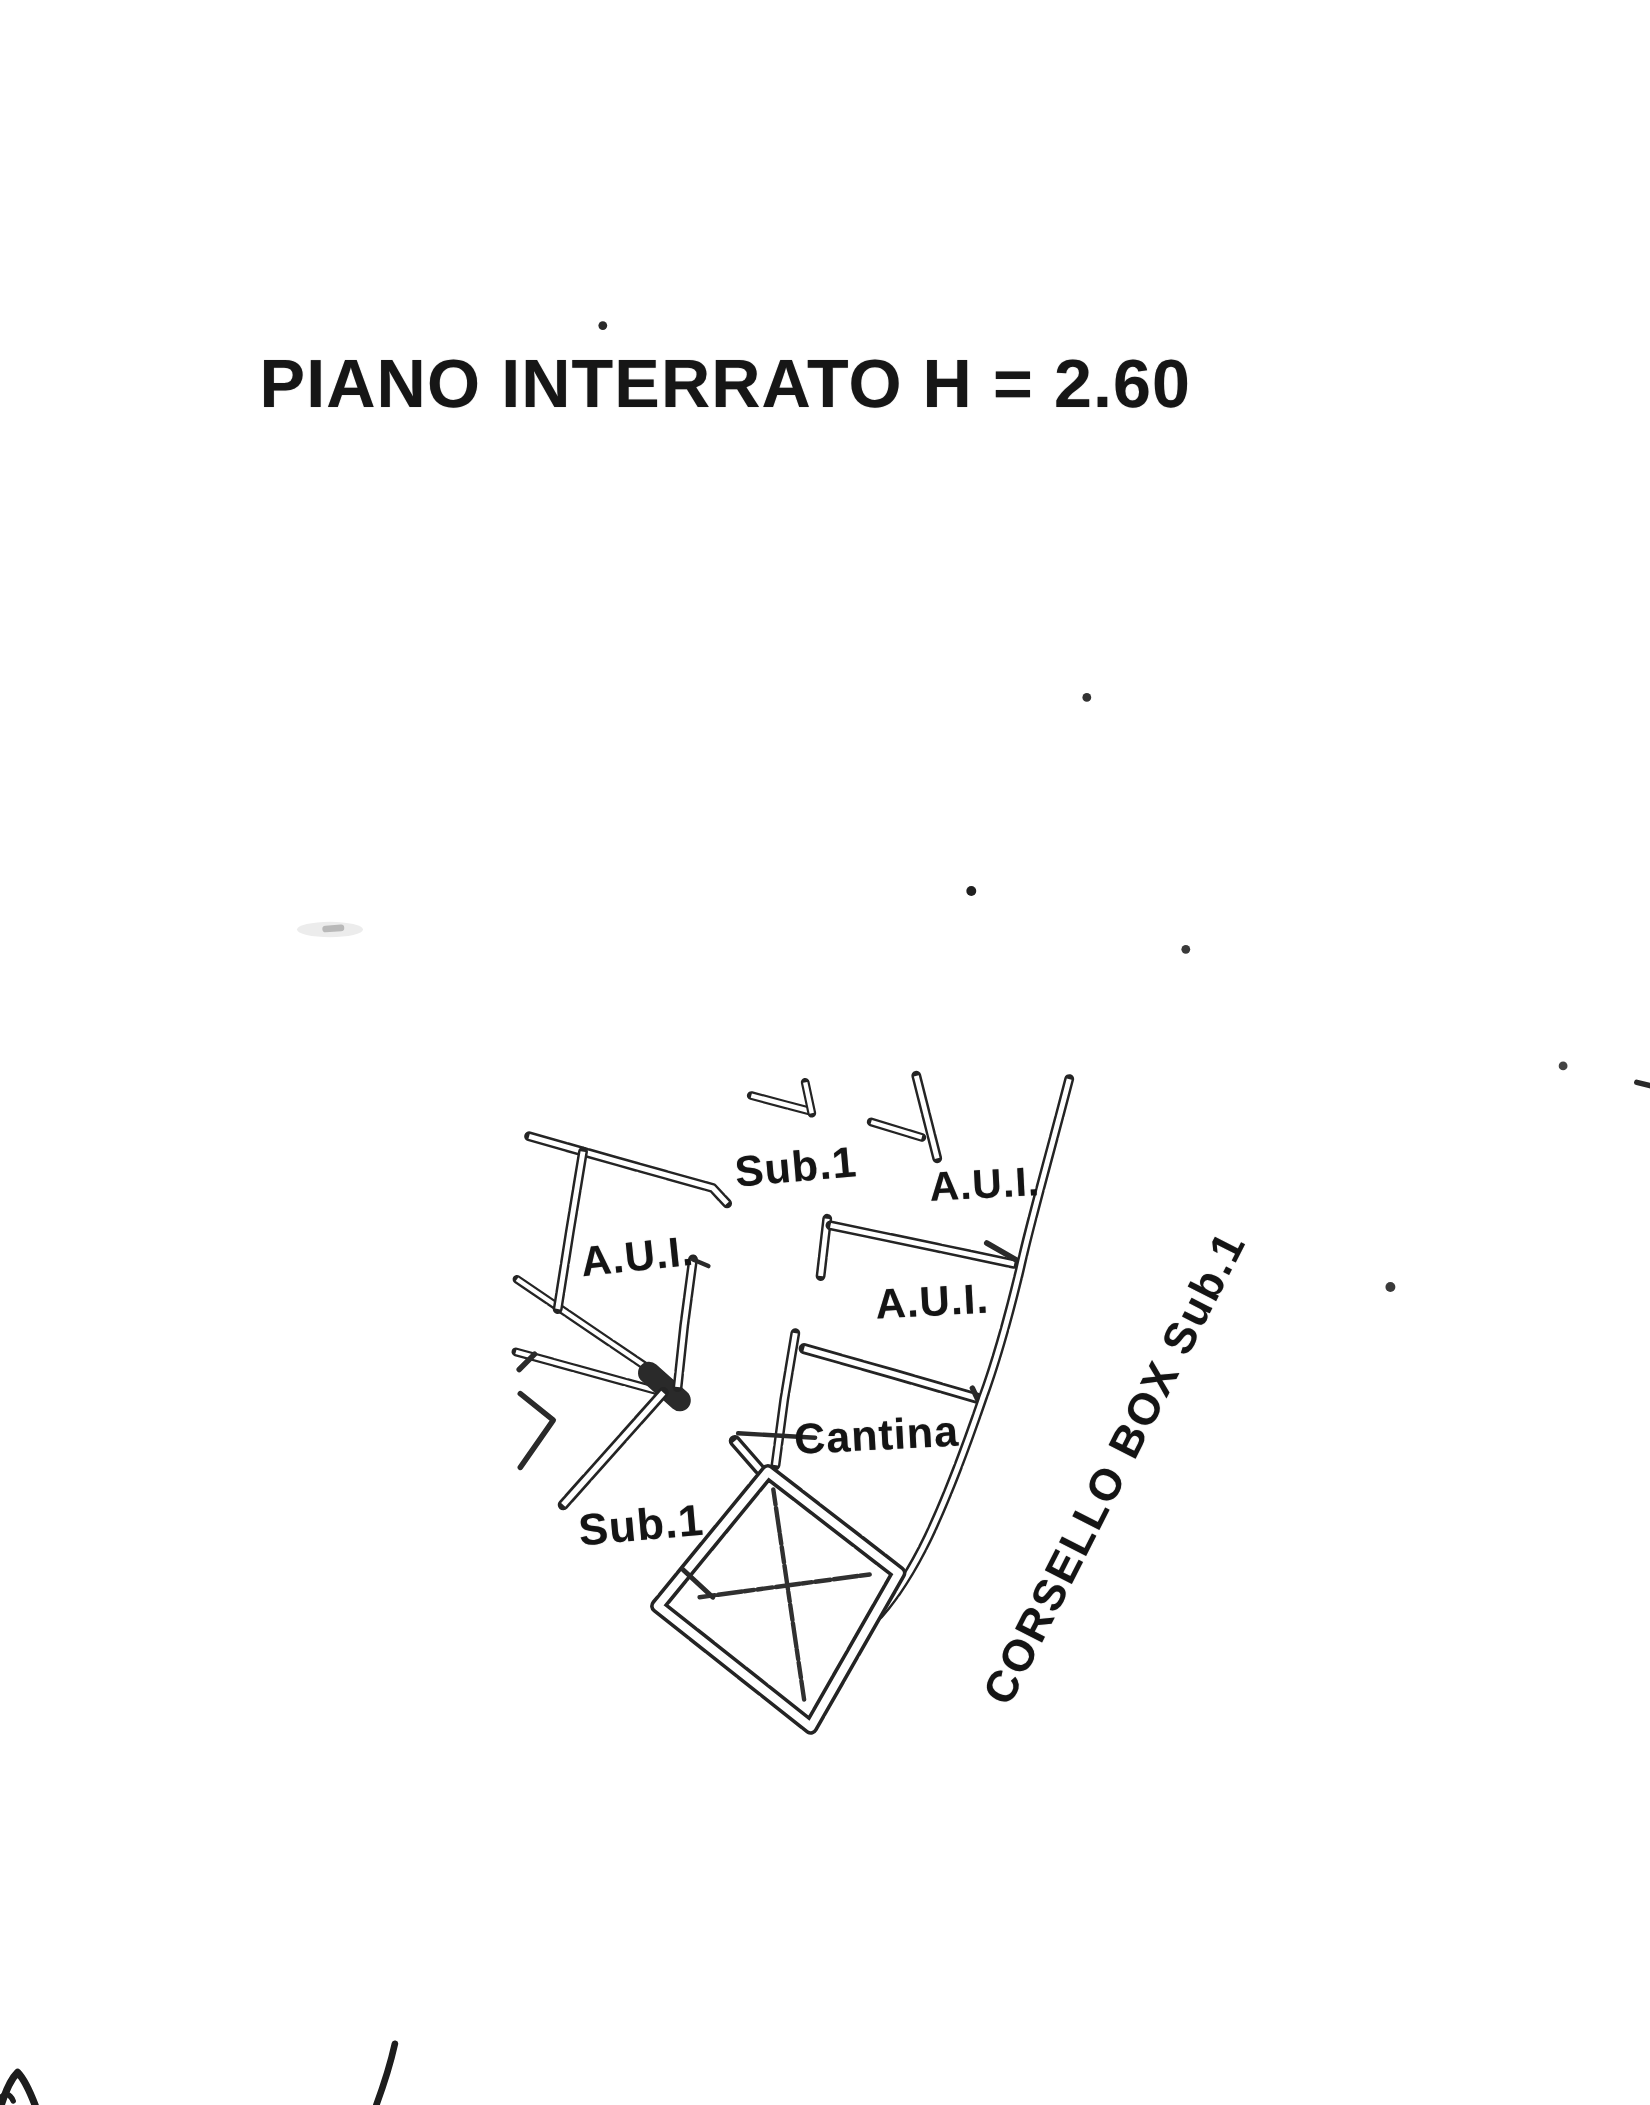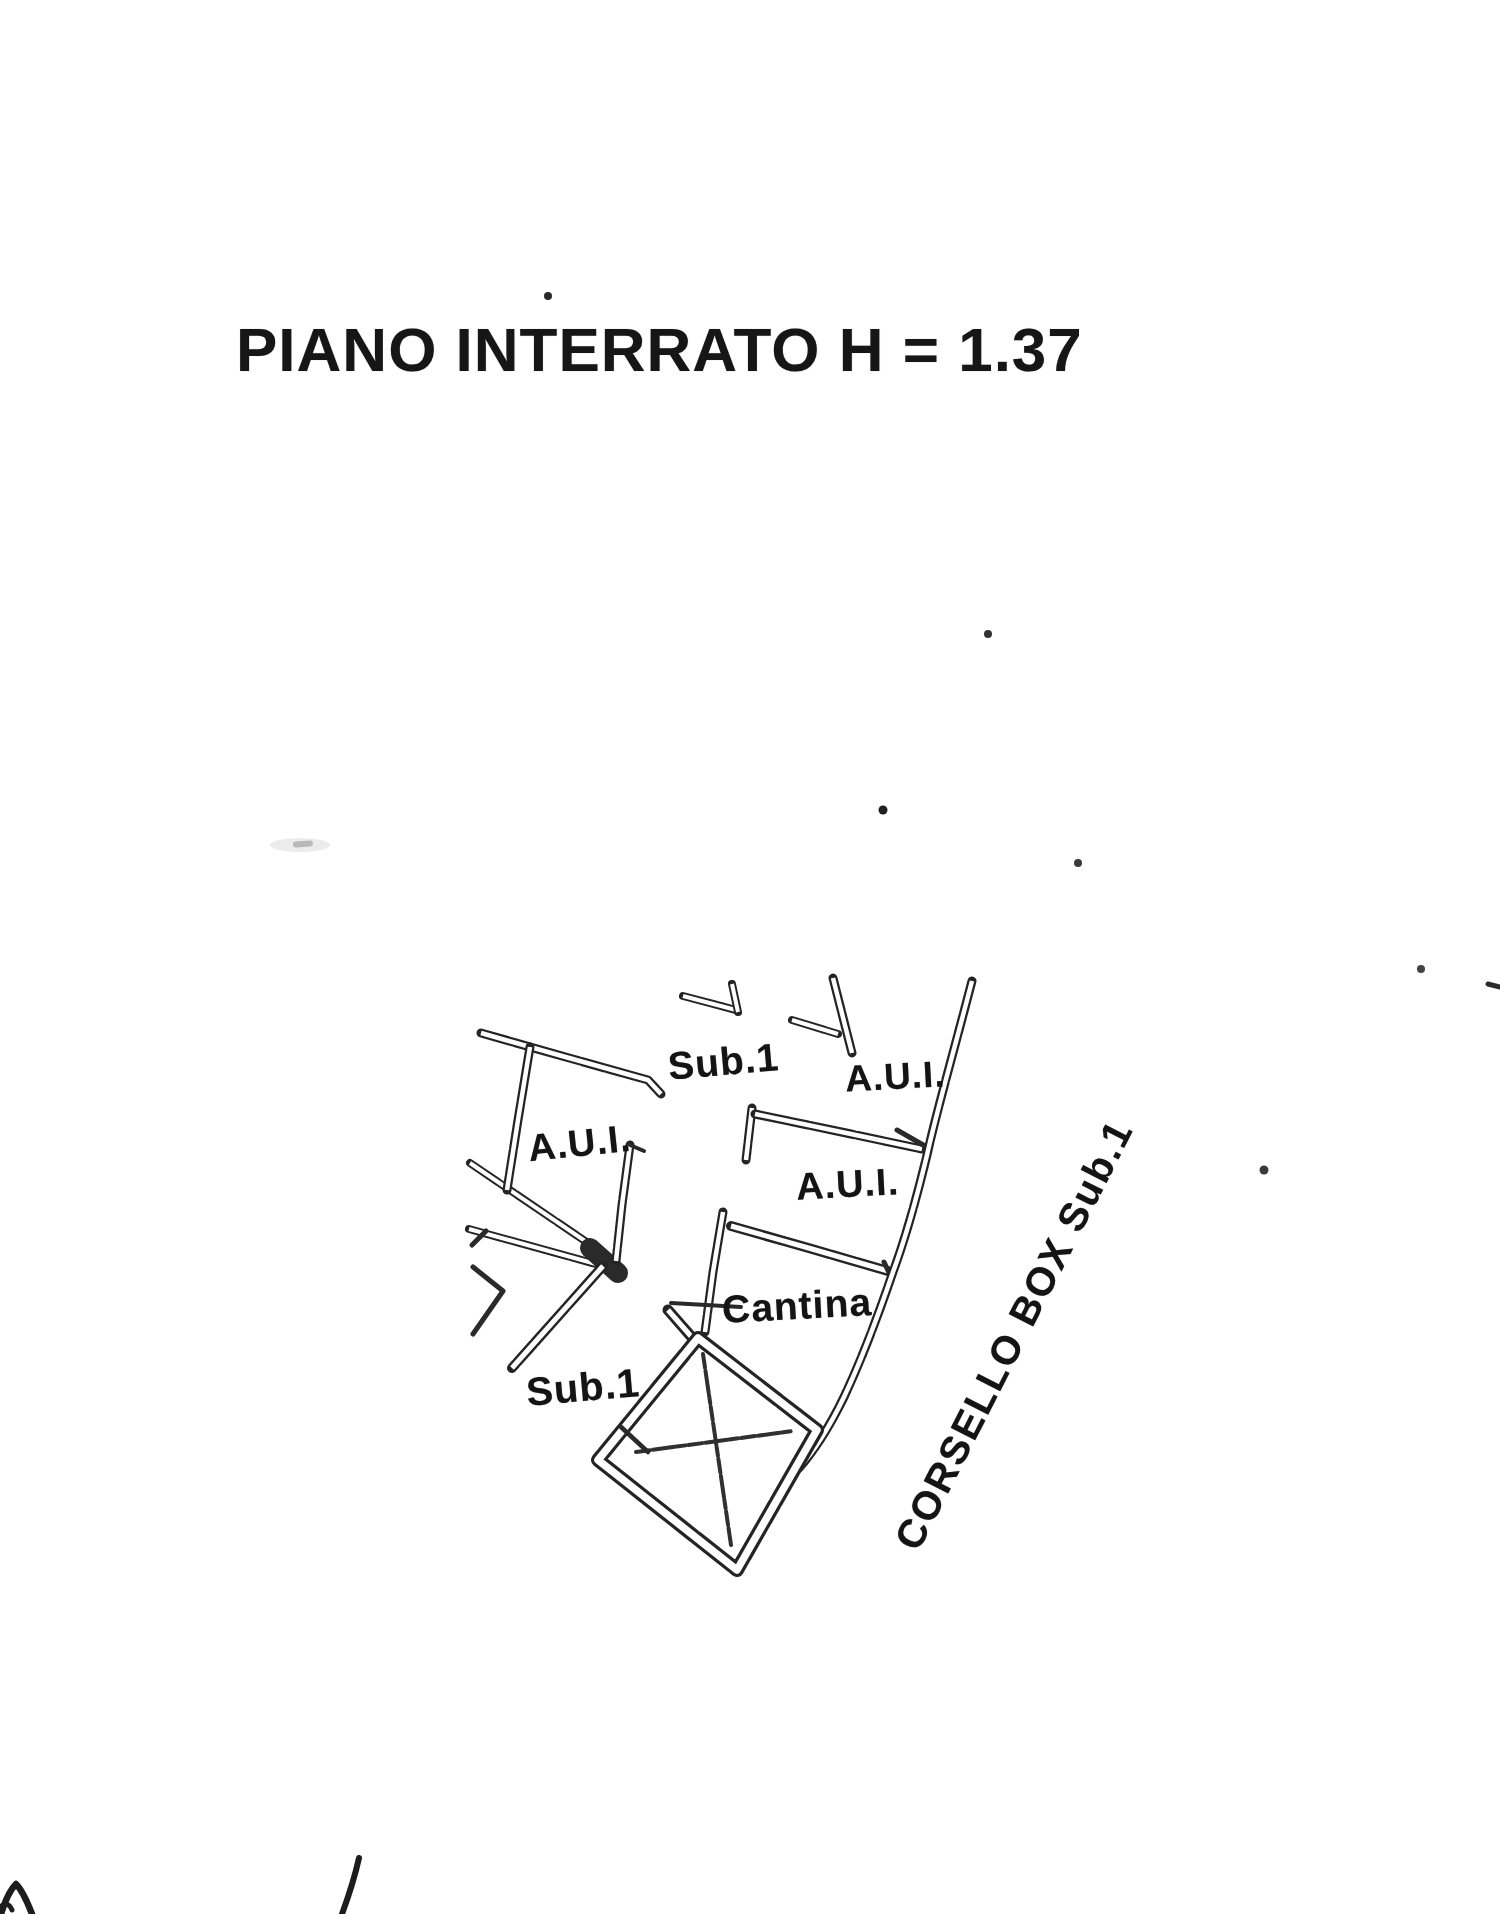--- a/index.html
+++ b/index.html
@@ -36,21 +36,21 @@
   .xln { fill:none; stroke:#303030; stroke-linecap:round;
          stroke-dasharray:14 3 22 2 9 3; }
   .pen { fill:none; stroke:#1d1d1d; stroke-linecap:round; stroke-linejoin:round; }
 </style>
 </head>
 <body>
 
 <div class="page">
   <div class="scan">
 
-    <div class="title">PIANO INTERRATO H = 1.37</div>
+    <div class="title">PIANO INTERRATO H = 2.60</div>
 
     <svg width="1500" height="1914" viewBox="0 0 1500 1914">
 
       <g>
         <ellipse cx="300" cy="845" rx="30" ry="7" fill="#ececec"></ellipse>
         <rect x="293" y="841" width="20" height="6" rx="3" fill="#b9b9b9" transform="rotate(-4 303 844)"></rect>
       </g>
 
       <g>
         <path class="wb" stroke-width="8" d="M470,1163 L616,1262"></path>

